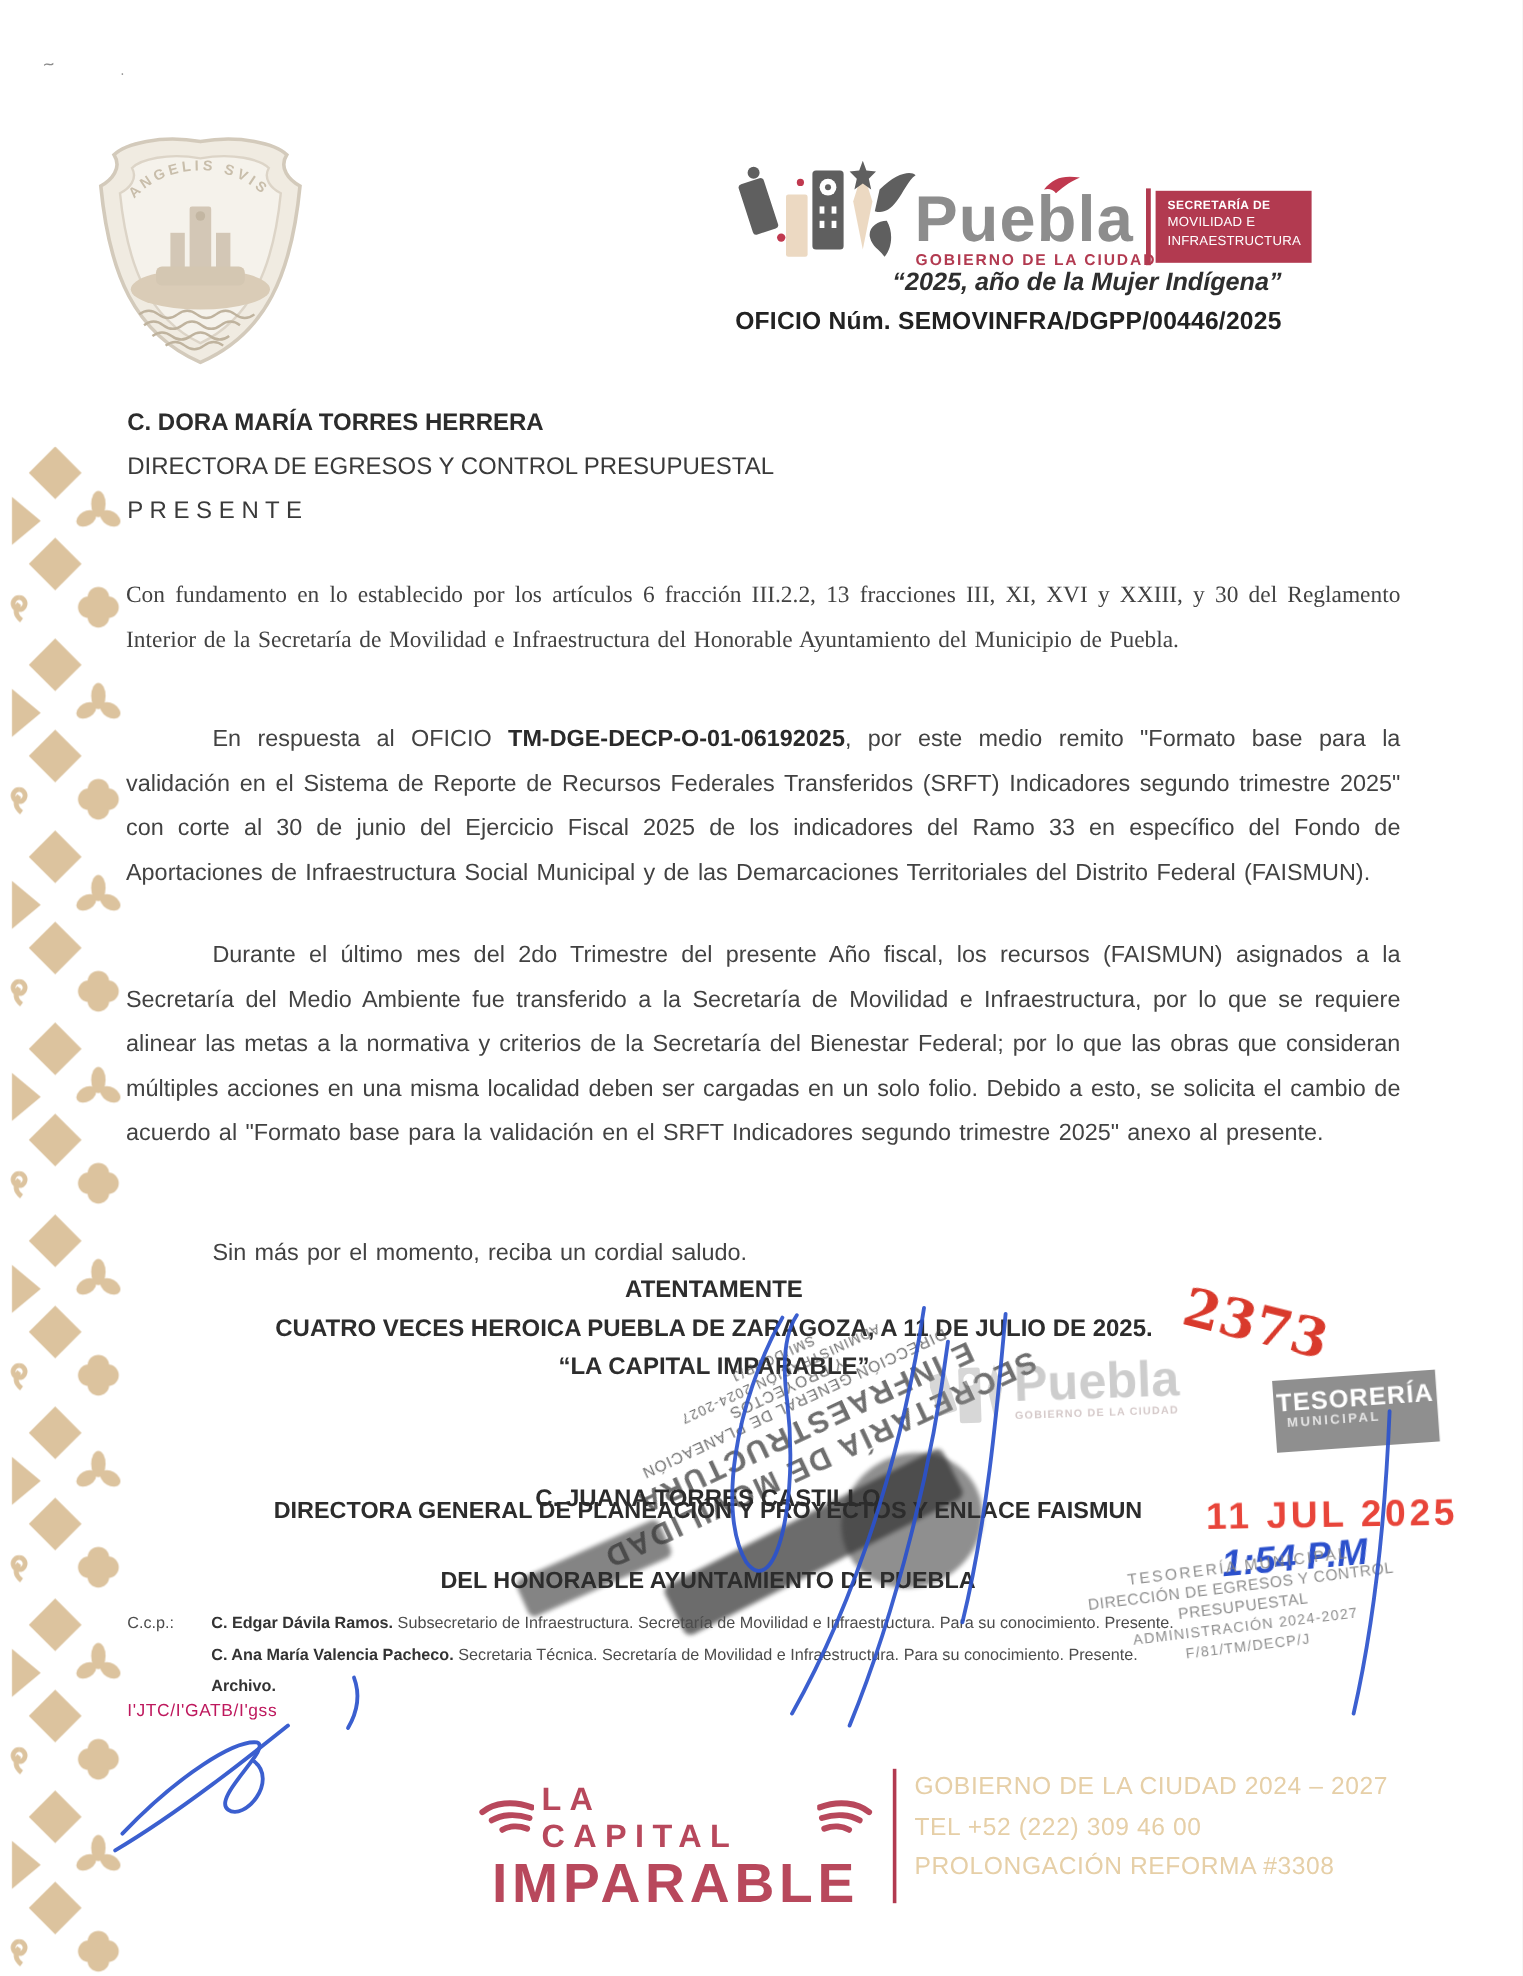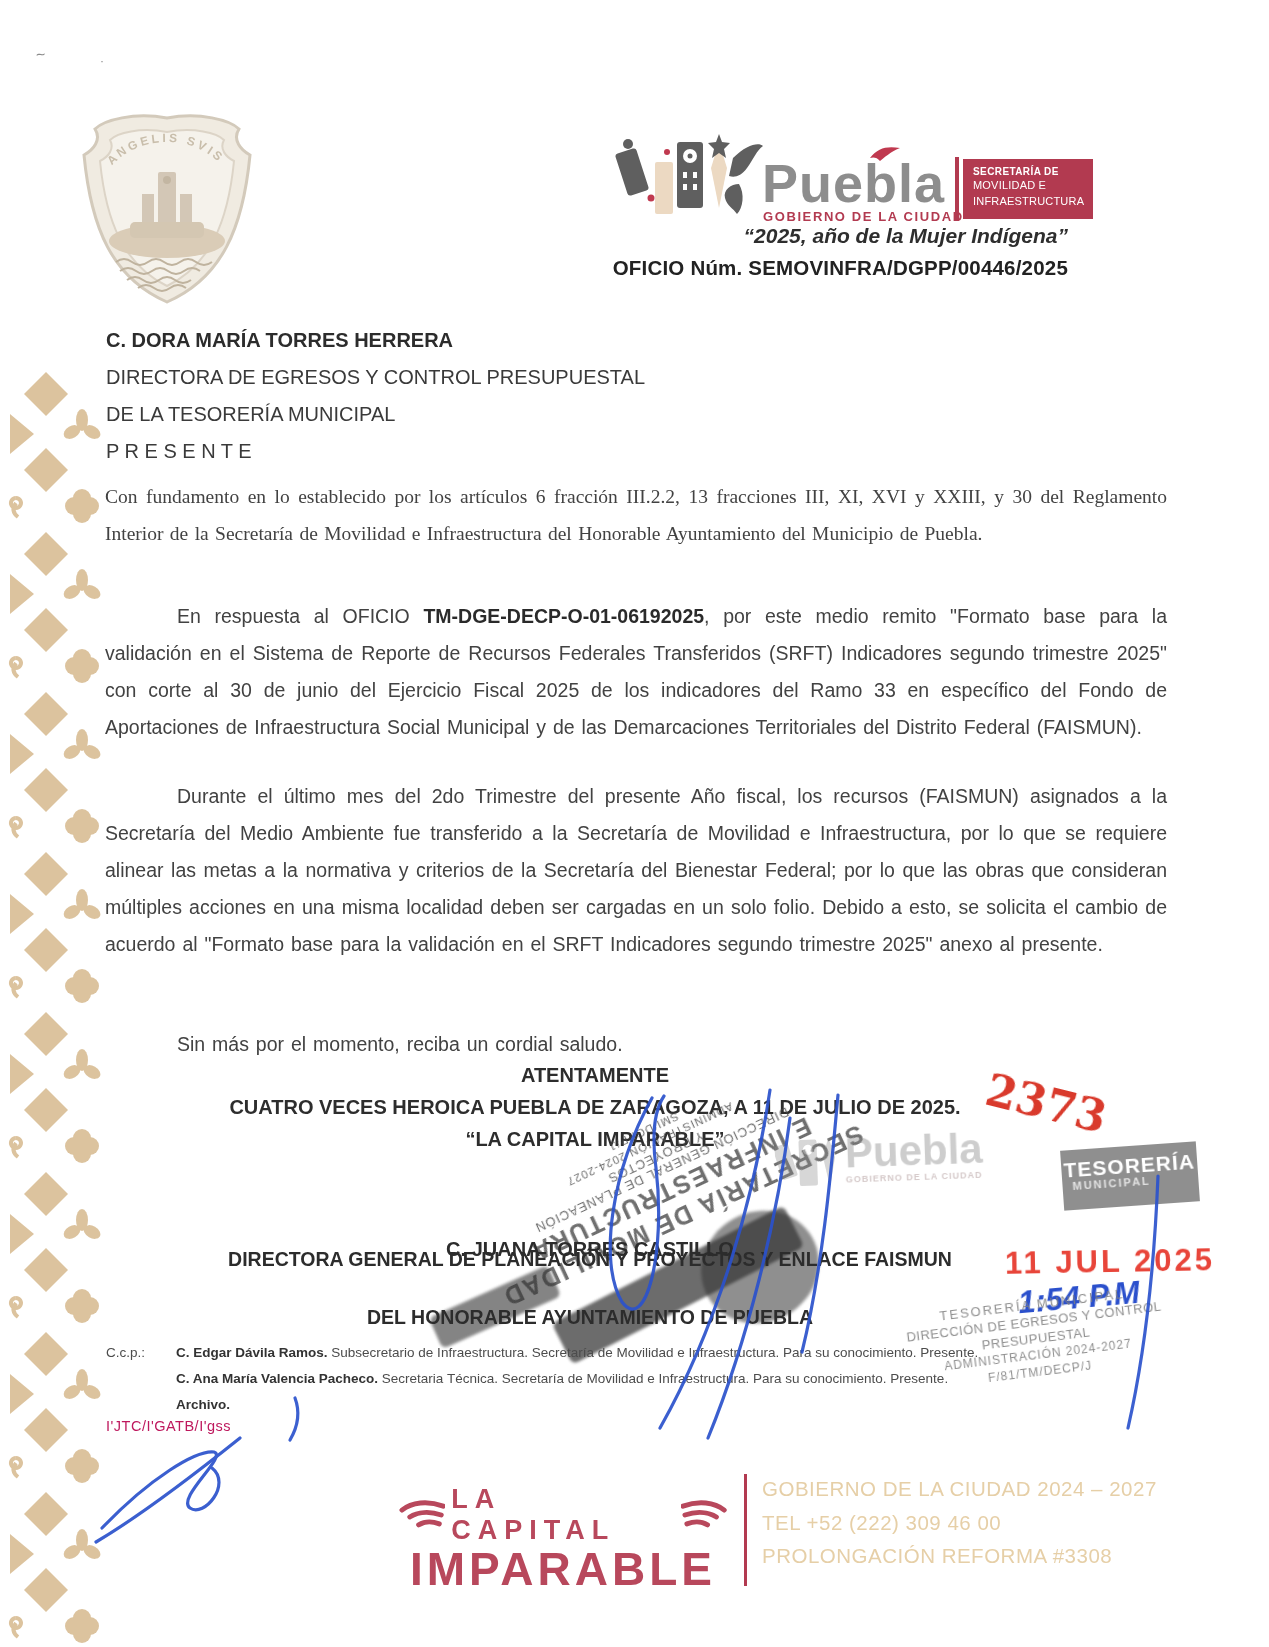--- a/index.html
+++ b/index.html
@@ -10,21 +10,21 @@
   .abs{position:absolute;}
   
   .brand-word{font-size:54px;font-weight:bold;color:#8d8d8d;letter-spacing:1px;line-height:1;}
   .brand-sub{font-size:13px;font-weight:bold;color:#b23a50;letter-spacing:1.6px;margin-top:3px;}
   .badge{background:#b23a50;color:#fff;padding:7px 10px 6px 10px;width:110px;height:47px;}
   .badge .b1{font-size:10px;font-weight:bold;letter-spacing:.4px;line-height:12px;}
   .badge .b2,.badge .b3{font-size:11px;font-weight:normal;line-height:15.5px;letter-spacing:.2px;}
   .motto{font-size:21px;font-weight:bold;font-style:italic;color:#2e2e2e;text-align:right;width:560px;}
   .oficio{font-size:20.5px;font-weight:bold;color:#222;text-align:right;width:660px;letter-spacing:.2px;}
   
-  .recipient{font-size:20px;line-height:37px;color:#3a3a3a;}
+  .recipient{font-size:20px;line-height:37px;color:#3a3a3a;margin-top:12px;}
   .recipient .rname{font-weight:bold;color:#2c2c2c;}
   .para{left:105px;width:1062px;text-align:justify;font-size:19.5px;line-height:37px;color:#424242;word-spacing:1.5px;}
   .indent{text-indent:72px;}
   .para b{color:#2a2a2a;}
   
   .cline{left:105px;width:980px;text-align:center;font-weight:bold;color:#2d2d2d;}
   .signer{left:105px;width:970px;text-align:center;font-weight:bold;color:#2c2c2c;}
   
   .dgpp-stamp{left:450px;top:1120px;width:430px;text-align:center;transform:rotate(155deg);
     color:rgba(70,70,70,.78);filter:blur(.3px);line-height:1.15;}
@@ -153,21 +153,20 @@
     <div class="b2">MOVILIDAD E</div>
     <div class="b3">INFRAESTRUCTURA</div>
   </div>
 
   <div class="abs motto" style="left:508px;top:224px;">“2025, año de la Mujer Indígena”</div>
   <div class="abs oficio" style="left:408px;top:256px;">OFICIO Núm. SEMOVINFRA/DGPP/00446/2025</div>
 
   <div class="abs recipient" style="left:106px;top:322px;">
     <div class="rname">C. DORA MARÍA TORRES HERRERA</div>
     <div>DIRECTORA DE EGRESOS Y CONTROL PRESUPUESTAL</div>
-    <div>DE LA TESORERÍA MUNICIPAL</div>
     <div>P R E S E N T E</div>
   </div>
 
   <div class="abs para" style="top:478px;font-family:Liberation Serif, serif;">Con fundamento en lo establecido por los artículos 6 fracción III.2.2, 13 fracciones III, XI, XVI y XXIII, y 30 del Reglamento Interior de la Secretaría de Movilidad e Infraestructura del Honorable Ayuntamiento del Municipio de Puebla.</div>
   <div class="abs para indent" style="top:598px;"><span>En respuesta al OFICIO </span><b>TM-DGE-DECP-O-01-06192025</b><span>, por este medio remito "Formato base para la validación en el Sistema de Reporte de Recursos Federales Transferidos (SRFT) Indicadores segundo trimestre 2025" con corte al 30 de junio del Ejercicio Fiscal 2025 de los indicadores del Ramo 33 en específico del Fondo de Aportaciones de Infraestructura Social Municipal y de las Demarcaciones Territoriales del Distrito Federal (FAISMUN).</span></div>
   <div class="abs para indent" style="top:778px;">Durante el último mes del 2do Trimestre del presente Año fiscal, los recursos (FAISMUN) asignados a la Secretaría del Medio Ambiente fue transferido a la Secretaría de Movilidad e Infraestructura, por lo que se requiere alinear las metas a la normativa y criterios de la Secretaría del Bienestar Federal; por lo que las obras que consideran múltiples acciones en una misma localidad deben ser cargadas en un solo folio. Debido a esto, se solicita el cambio de acuerdo al "Formato base para la validación en el SRFT Indicadores segundo trimestre 2025" anexo al presente.</div>
   <div class="abs para indent" style="top:1026px;">Sin más por el momento, reciba un cordial saludo.</div>
 
   <div class="abs cline" style="top:1064px;font-size:20px;">ATENTAMENTE</div>
   <div class="abs cline" style="top:1096px;font-size:20px;">CUATRO VECES HEROICA PUEBLA DE ZARAGOZA, A 11 DE JULIO DE 2025.</div>

